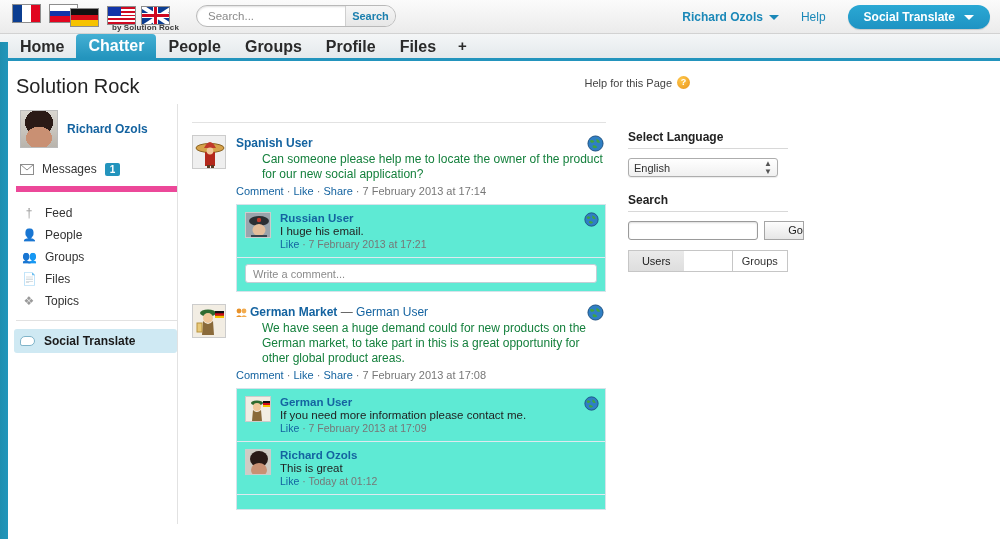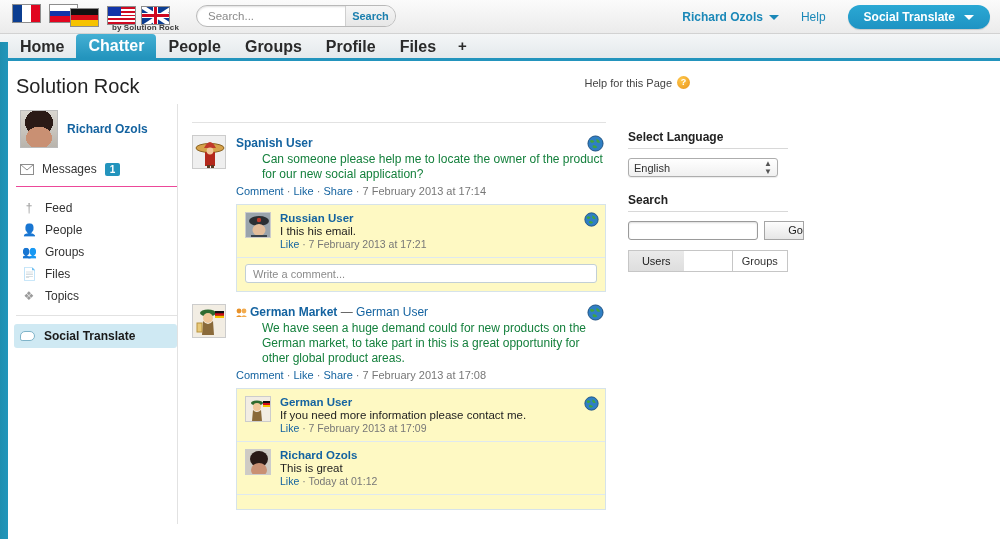--- a/index.html
+++ b/index.html
@@ -109,21 +109,21 @@
   #profile-row { display:flex; align-items:center; gap:9px; padding:2px 0 8px 4px; }
   #avatar-me {
     width:38px;height:38px;border:1px solid #bbb;background:#6b4a3a;
     background-image:
       radial-gradient(ellipse 13px 11px at 50% 74%, #c99073 0 100%, transparent 100%),
       radial-gradient(ellipse 14px 13px at 50% 32%, #2a1a16 0 100%, transparent 100%),
       linear-gradient(to bottom,#d9d6d0,#b9b4ac);
   }
   #my-name { color:#1463a0; font-weight:bold; font-size:12px; cursor:pointer; }
   #messages-row { display:flex; align-items:center; gap:8px; padding:6px 0 10px 4px;
-      border-bottom:1px solid #ec4899; }
+      border-bottom:6px solid #ec4899; }
   #messages-label { font-size:12px; color:#333; }
   #messages-count { background:#2394bd; color:#fff; font-size:10px; font-weight:bold;
       border-radius:2px; padding:1px 5px; }
   .side-nav { padding:10px 0 8px 4px; border-bottom:1px solid #e2e2e2; }
   .side-item { display:flex; align-items:center; gap:9px; font-size:12px; color:#333;
       padding:4px 6px 4px 2px; cursor:pointer; border-radius:3px; }
   .side-item .ic { width:14px; text-align:center; color:#9a9a9a; font-size:12px; line-height:12px; }
   .app-nav { padding:8px 0 0 0; }
   .side-item.app { padding:5px 6px 5px 6px; margin-left:-2px; }
   .side-item.app.active { background:#cfe9f3; font-weight:bold; color:#1a1a1a; }
@@ -152,21 +152,21 @@
   .post-avatar { width:34px; height:34px; flex:0 0 34px; border:1px solid #ccc; background:#efefef; position:relative; overflow:hidden; }
   .post-body { flex:1; padding-top:1px; }
   .post-author { color:#1463a0; font-weight:bold; font-size:12px; cursor:pointer; }
   .post-sub { color:#555; font-weight:normal; }
   .post-sub .lnk { color:#1463a0; }
   .post-text { font-size:12px; color:#15803d; line-height:15px; padding-top:2px;margin-left:26px; }
   .post-meta { font-size:11px; color:#777; padding-top:3px; }
   .post-meta a { color:#1463a0; text-decoration:none; cursor:pointer; }
   .globe { position:absolute; right:2px; top:12px; width:17px; height:17px; }
 
-  .comments { background:#fef9c3; border:1px solid #d6e3ea; margin:7px 0 0 44px; }
+  .comments { background:#5eead4; border:1px solid #d6e3ea; margin:7px 0 0 44px; }
   .comment { display:flex; gap:9px; padding:7px 8px 7px 8px; border-bottom:1px solid #dfe9ef; position:relative; }
   .comment:last-of-type { border-bottom:0; }
   .c-avatar { width:26px;height:26px;flex:0 0 26px;border:1px solid #ccc;background:#ddd; position:relative; overflow:hidden; }
   .c-author { color:#1463a0; font-weight:bold; font-size:11.5px; cursor:pointer; }
   .c-text { font-size:11.5px; color:#222; padding-top:1px; }
   .c-meta { font-size:10.5px; color:#777; padding-top:1px; }
   .c-meta a { color:#1463a0; text-decoration:none; cursor:pointer; }
   .c-globe { position:absolute; right:6px; top:7px; width:15px; height:15px; }
   .comment-box { padding:6px 8px 8px 8px; }
   .comment-input {
@@ -350,21 +350,21 @@
               <svg viewBox="0 0 26 26" width="26" height="26">
                 <rect width="26" height="26" fill="#9aa4ac"></rect>
                 <ellipse cx="13" cy="8" rx="10" ry="5" fill="#2b2f33"></ellipse>
                 <circle cx="13" cy="7" r="2.2" fill="#c0392b"></circle>
                 <ellipse cx="13" cy="17" rx="6.5" ry="6" fill="#e3bd9a"></ellipse>
                 <rect x="5" y="22" width="16" height="5" fill="#3a444e"></rect>
               </svg>
             </div>
             <div style="flex:1">
               <div class="c-author">Russian User</div>
-              <div class="c-text">I this his email.</div>
+              <div class="c-text">I huge his email.</div>
               <div class="c-meta">
                 <a>Like</a> ·
                 <span>7 February 2013 at 17:21</span>
               </div>
             </div>
           </div>
           <div class="comment-box">
             <input class="comment-input" placeholder="Write a comment..." style="">
           </div>
         </div>

